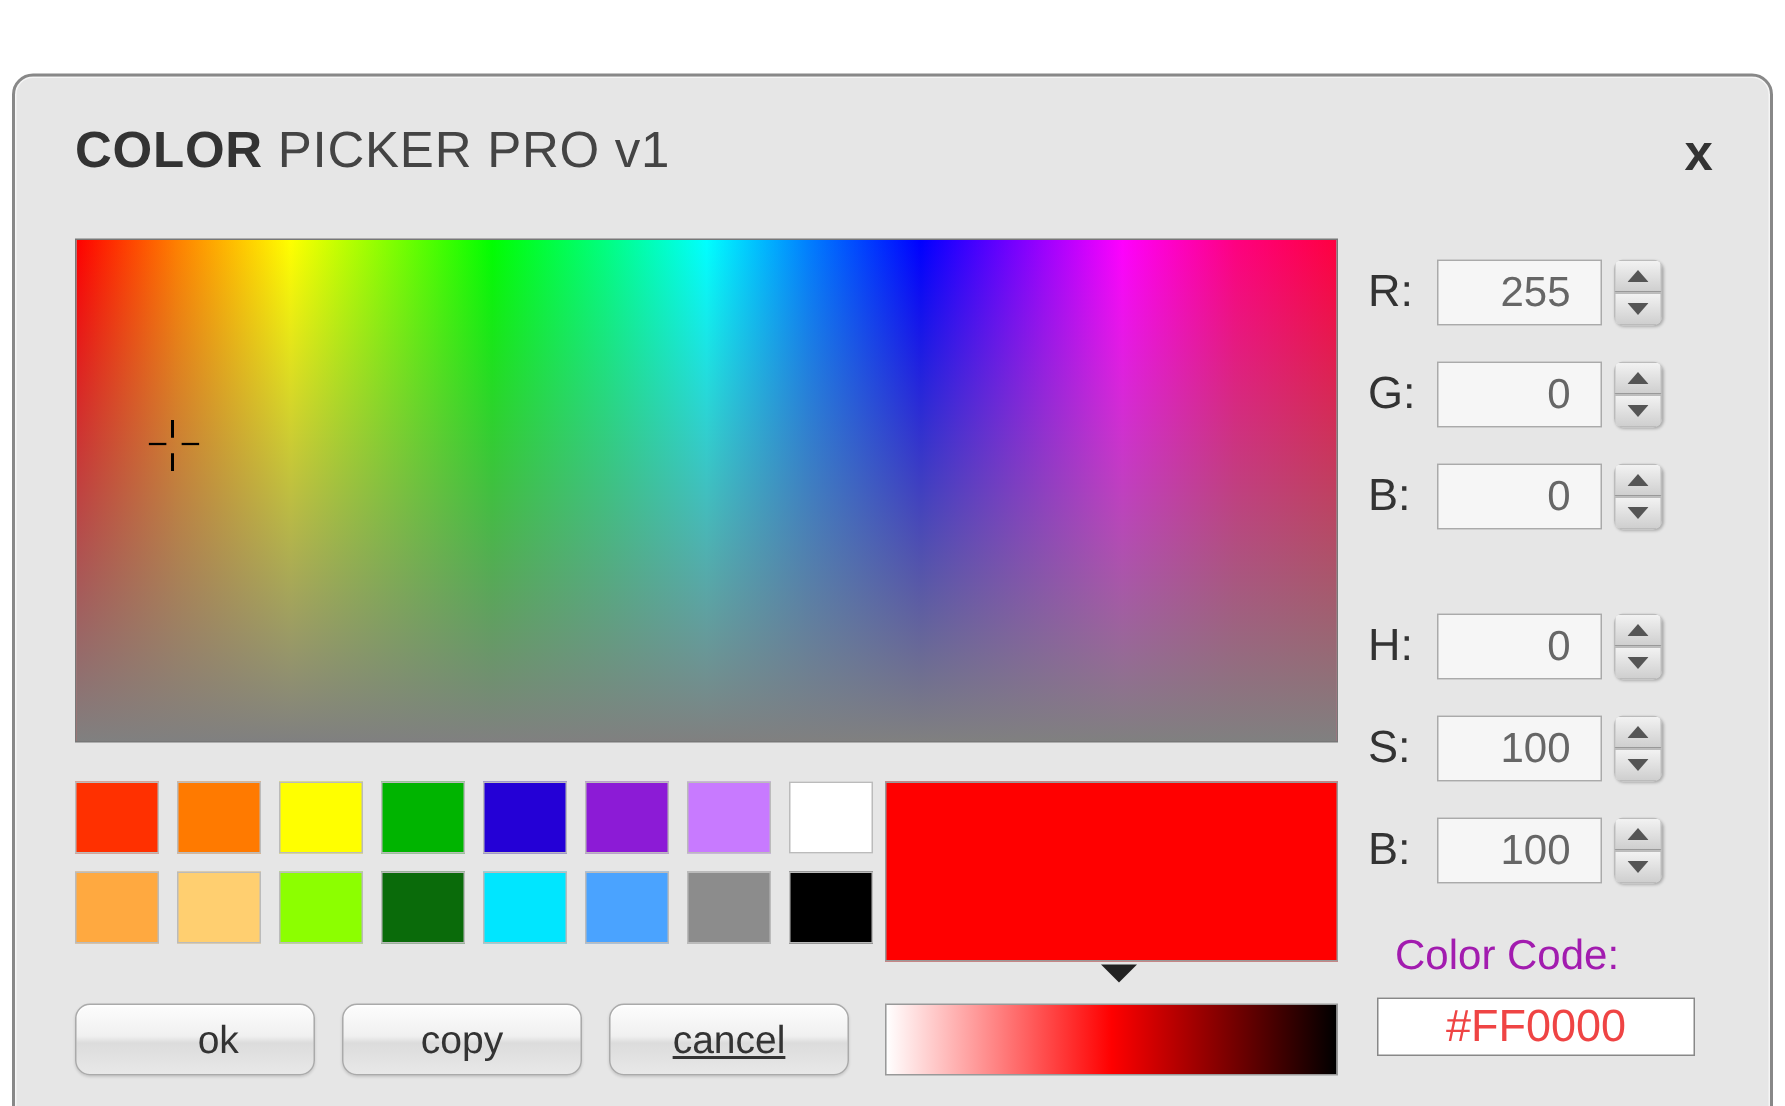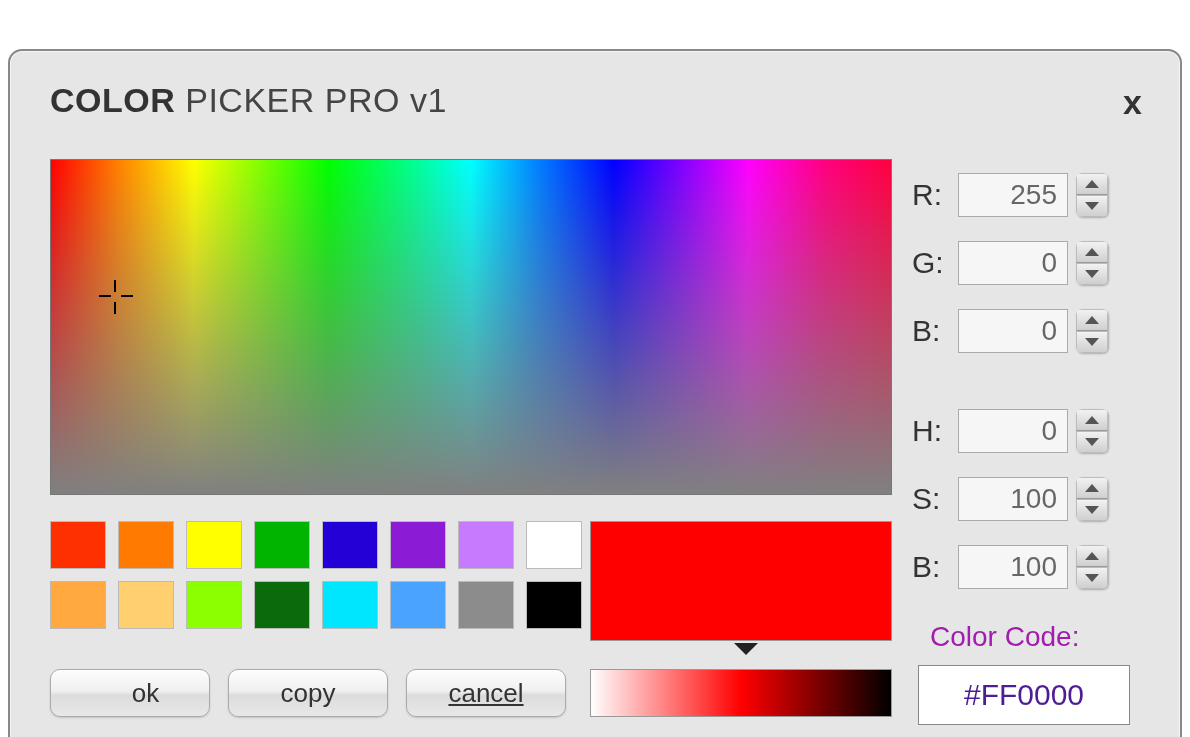--- a/index.html
+++ b/index.html
@@ -145,21 +145,21 @@
     font-size: 30px;
     color: #333;
   }
   .field-input {
     width: 110px; height: 44px;
     border: 1px solid #aaa;
     background: #f6f6f6;
     font-size: 28px;
     color: #666;
     text-align: right;
-    padding: 0 10px;
+    padding: 0 20px;
     font-family: inherit;
   }
   .spinner {
     width: 32px; height: 44px;
     margin-left: 8px;
     display: flex;
     flex-direction: column;
     border-radius: 6px;
     overflow: hidden;
     box-shadow: 1px 1px 2px rgba(0,0,0,0.25);
@@ -185,25 +185,25 @@
 
   .code-label {
     position: absolute;
     left: 920px; top: 570px;
     font-size: 28px;
     color: #a21caf;
   }
   .code-input {
     position: absolute;
     left: 908px; top: 614px;
-    width: 212px; height: 60px;
+    width: 212px; height: 39px;
     border: 1px solid #888;
     background: #fff;
     font-size: 30px;
-    color: #4c1d95;
+    color: #ef4444;
     text-align: center;
     font-family: inherit;
   }
 </style>
 </head>
 <body>
 
 <div class="panel">
 
   <div class="title">

